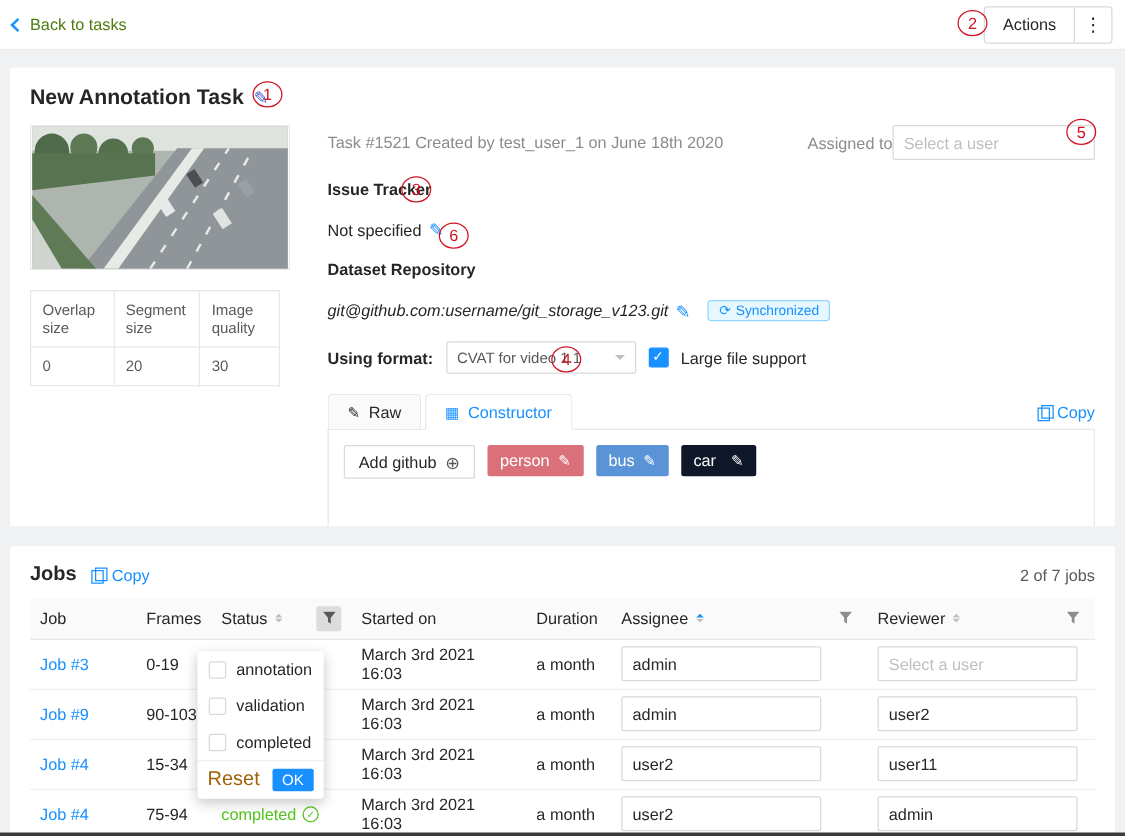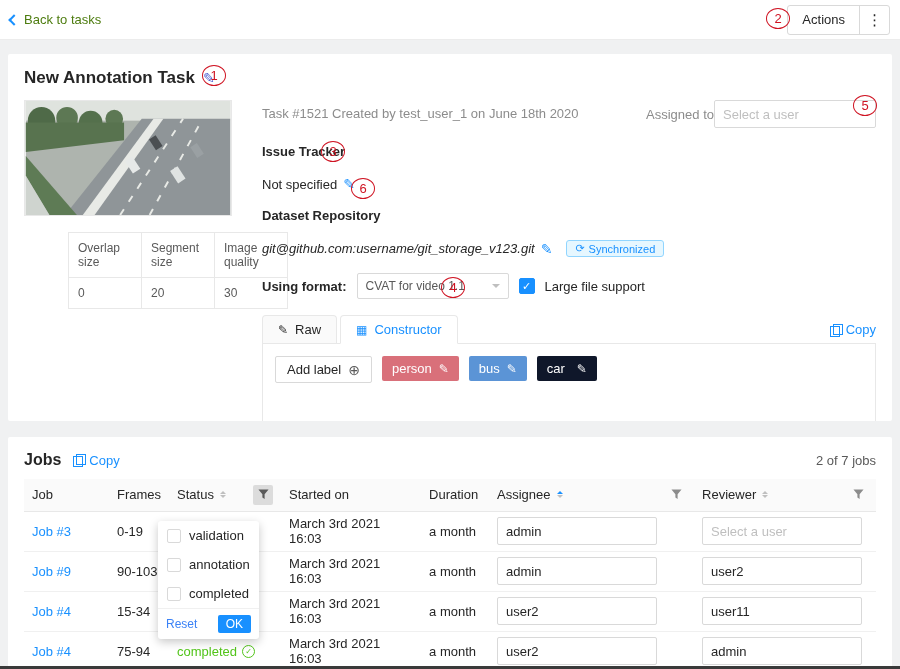--- a/index.html
+++ b/index.html
@@ -26,21 +26,21 @@
 
   
   .task-title-row { display:flex; align-items:center; gap:8px; margin-bottom:12px; }
   .task-title { font-size:17px; font-weight:600; }
   .pencil { color:#4a5bd0; font-size:14px; cursor:pointer; }
   .pencil.blue { color:#1890ff; }
 
   .task-body { display:flex; }
   .left-col { width:210px; flex:none; }
   .preview { width:208px; height:116px; display:block; border:1px solid #e8e8e8; }
-  .params-table { border-collapse:collapse; width:220px; margin-top:16px;margin-left:44px; }
+  .params-table { border-collapse:collapse; width:200px; margin-top:16px; }
   .params-table th, .params-table td { border:1px solid #e8e8e8; font-size:12px;
     font-weight:400; color:#595959; text-align:left; padding:8px 9px; vertical-align:top; }
   .params-table th { width:70px; }
 
   .right-col { flex:1; margin-left:28px; min-width:0; }
   .meta-row { display:flex; justify-content:space-between; align-items:flex-start; }
   .meta-text { color:#8c8c8c; padding-top:6px; }
   .assign-group { display:flex; align-items:center; }
   .assign-label { color:#8c8c8c; }
   .select-box { width:162px; height:28px; border:1px solid #d9d9d9; border-radius:2px;
@@ -116,21 +116,21 @@
     display:inline-flex; align-items:center; justify-content:center; font-size:8px; }
   td .select-box { width:160px; }
 
   
   .filter-dd { position:absolute; left:150px; top:84px; width:101px; background:#fff;
     border-radius:3px; box-shadow:0 3px 10px rgba(0,0,0,0.22); z-index:20; }
   .filter-item { display:flex; align-items:center; gap:8px; padding:7px 9px; cursor:pointer; }
   .filter-item .cb { width:14px; height:14px; }
   .filter-foot { border-top:1px solid #f0f0f0; display:flex; align-items:center;
     justify-content:space-between; padding:6px 8px; }
-  .reset-lbl { color:#3b82f6; font-size:12px; cursor:pointer; }
+  .reset-lbl { color:#a16207; font-size:16px; cursor:pointer; }
   .ok-btn { background:#1890ff; color:#fff; border:none; border-radius:2px; font-size:12px;
     padding:2px 8px; cursor:pointer; }
 
   
   .callout { position:absolute; width:24px; height:21px; border:1.6px solid #cf1322;
     border-radius:50%; color:#cf1322; font-size:13px; display:flex; align-items:center;
     justify-content:center; background:transparent; z-index:50; }
   .c1 { left:202px; top:65px; }
   .c2 { left:766px; top:8px; }
   .c3 { left:321px; top:141px; }
@@ -247,21 +247,21 @@
             <span>Constructor</span>
           </div>
           <div class="copy-link">
             <span class="copy-ico"></span>
             <span>Copy</span>
           </div>
         </div>
 
         <div class="constructor-panel">
           <div class="add-label-btn">
-            <span>Add label</span>
+            <span>Add github</span>
             <span class="plus-circ">⊕</span>
           </div>
           <div class="tag tag-0">
             <span>person</span>
             <span class="pencil">✎</span>
           </div>
           <div class="tag tag-1">
             <span>bus</span>
             <span class="pencil">✎</span>
           </div>
@@ -417,25 +417,25 @@
                 <span>admin</span>
               </div>
             </td>
         </tr>
       </tbody>
     </table>
 
     <div class="filter-dd">
       <div class="filter-item">
         <span class="cb empty"></span>
-        <span>validation</span>
+        <span>annotation</span>
       </div>
       <div class="filter-item">
         <span class="cb empty"></span>
-        <span>annotation</span>
+        <span>validation</span>
       </div>
       <div class="filter-item">
         <span class="cb empty"></span>
         <span>completed</span>
       </div>
       <div class="filter-foot">
         <span class="reset-lbl">Reset</span>
         <button class="ok-btn">OK</button>
       </div>
     </div>

